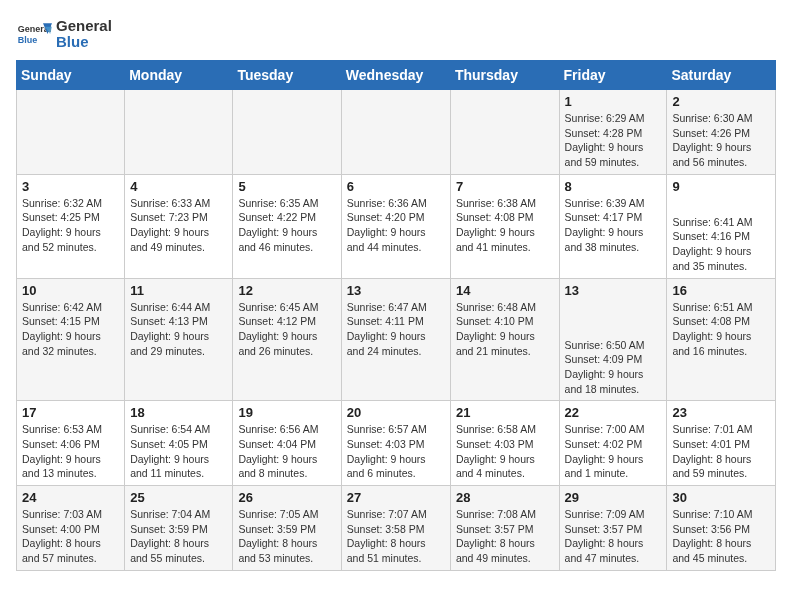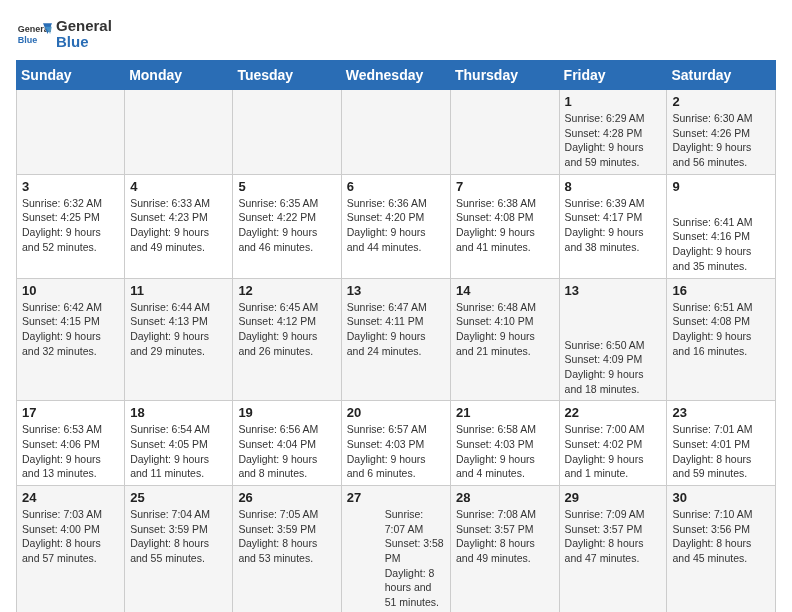--- a/index.html
+++ b/index.html
@@ -143,21 +143,21 @@
       <tr>
         <td>
           <span class="day-number">3</span>
           <div class="day-info" style="white-space: pre-line;">Sunrise: 6:32 AM
 Sunset: 4:25 PM
 Daylight: 9 hours and 52 minutes.</div>
         </td>
         <td>
           <span class="day-number">4</span>
           <div class="day-info" style="white-space: pre-line;">Sunrise: 6:33 AM
-Sunset: 4:23 PM
+Sunset: 7:23 PM
 Daylight: 9 hours and 49 minutes.</div>
         </td>
         <td>
           <span class="day-number">5</span>
           <div class="day-info" style="white-space: pre-line;">Sunrise: 6:35 AM
 Sunset: 4:22 PM
 Daylight: 9 hours and 46 minutes.</div>
         </td>
         <td>
           <span class="day-number">6</span>
@@ -286,21 +286,21 @@
 Daylight: 8 hours and 55 minutes.</div>
         </td>
         <td>
           <span class="day-number">26</span>
           <div class="day-info" style="white-space: pre-line;">Sunrise: 7:05 AM
 Sunset: 3:59 PM
 Daylight: 8 hours and 53 minutes.</div>
         </td>
         <td>
           <span class="day-number">27</span>
-          <div class="day-info" style="white-space: pre-line; margin-left: 38px;">Sunrise: 7:07 AM
+          <div class="day-info" style="white-space: pre-line;">Sunrise: 7:07 AM
 Sunset: 3:58 PM
 Daylight: 8 hours and 51 minutes.</div>
         </td>
         <td>
           <span class="day-number">28</span>
           <div class="day-info" style="white-space: pre-line;">Sunrise: 7:08 AM
 Sunset: 3:57 PM
 Daylight: 8 hours and 49 minutes.</div>
         </td>
         <td>

